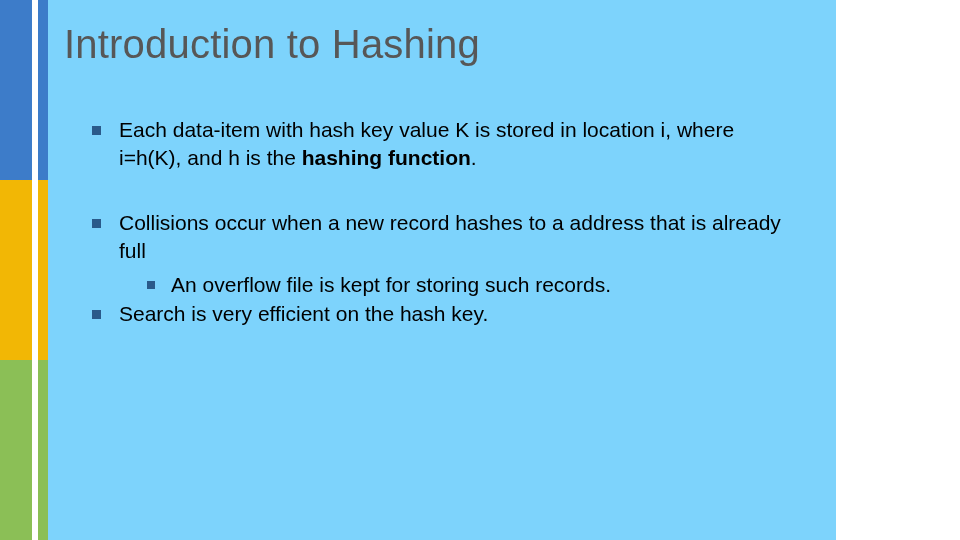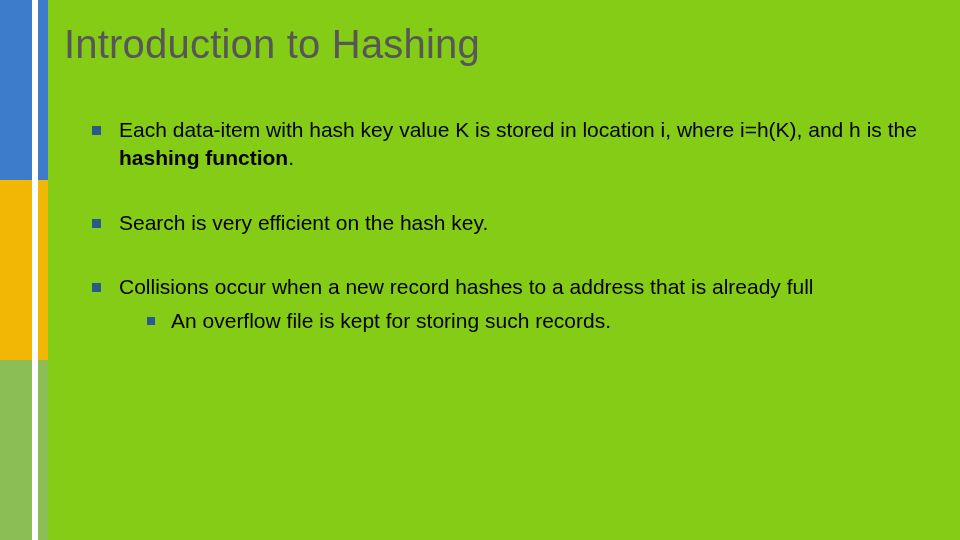--- a/index.html
+++ b/index.html
@@ -1,21 +1,21 @@
 <!DOCTYPE html>
 <html><head>
 <meta charset="utf-8">
 <style>
   * { margin: 0; padding: 0; box-sizing: border-box; }
   html, body { width: 960px; height: 540px; overflow: hidden; font-family: Arial, Helvetica, sans-serif; background: #fff; }
   .slide {
     position: relative;
-    width: 960px;
+    width: 836px;
     height: 540px;
-    background: #84cc16;
+    background: #7dd3fc;
   }
   .sidebar {
     position: absolute;
     left: 0;
     top: 0;
     width: 48px;
     height: 540px;
   }
   .sidebar .seg-blue  { position:absolute; left:0; top:0;   width:48px; height:180px; background:#3d7cc9; }
   .sidebar .seg-gold  { position:absolute; left:0; top:180px; width:48px; height:180px; background:#f2b705; }
@@ -94,30 +94,30 @@
 
   <div class="content">
 
     <div class="item-l1">
       <div class="bullet"></div>
       <div class="text">
         <span>Each data-item with hash key value K is stored in location i, where i=h(K), and h is the </span><span class="bold">hashing function</span><span>.</span>
       </div>
     </div>
 
-    <div class="item-l1">
-      <div class="bullet"></div>
-      <div class="text">Search is very efficient on the hash key.</div>
-    </div>
-
     <div class="item-l1" style="margin-bottom:0;">
       <div class="bullet"></div>
       <div class="text">
         <span>Collisions occur when a new record hashes to a address that is already full</span>
         <div class="item-l2">
           <div class="bullet"></div>
           <div>An overflow file is kept for storing such records.</div>
         </div>
       </div>
     </div>
 
+    <div class="item-l1">
+      <div class="bullet"></div>
+      <div class="text">Search is very efficient on the hash key.</div>
+    </div>
+
   </div>
 </div>
 
 </body></html>

